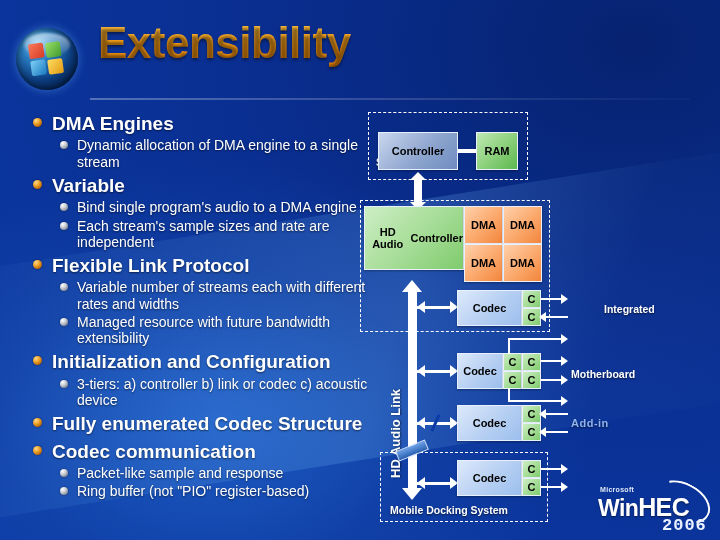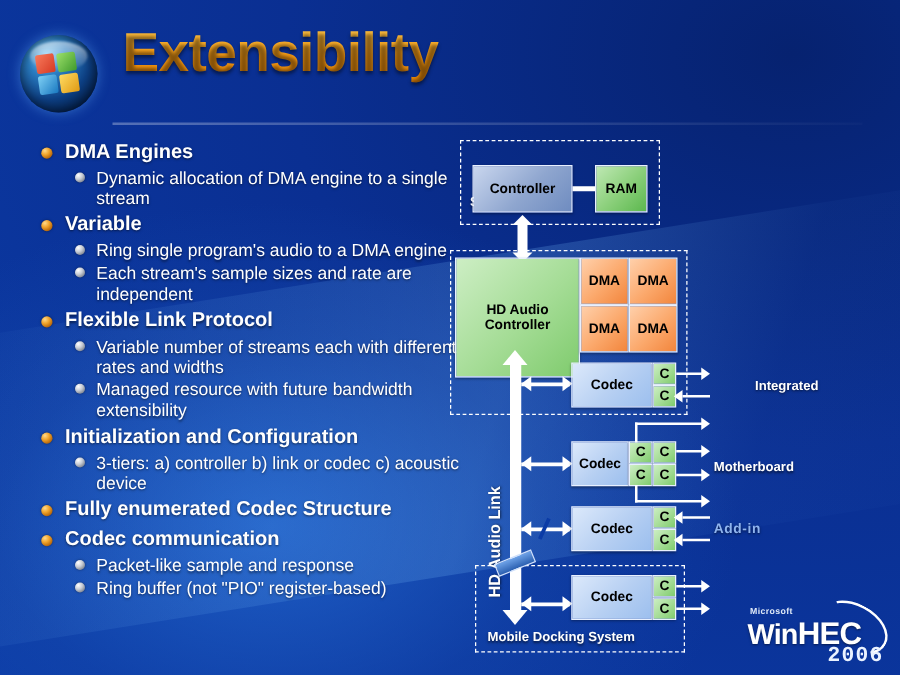--- a/index.html
+++ b/index.html
@@ -50,21 +50,21 @@
     background:linear-gradient(180deg,#ffc94d 0%, #f79a12 55%, #e07f06 100%);
     -webkit-background-clip:text; background-clip:text; color:transparent;
     text-shadow:0 2px 3px rgba(0,0,0,0.45);
   }
   #title-rule { position:absolute; left:90px; top:86px; width:600px; height:2px;
     background:linear-gradient(90deg, rgba(255,255,255,0.30), rgba(255,255,255,0.02)); }
 
   
   #bullets { position:absolute; left:22px; top:108px; width:352px; }
   .b1, .b2 { position:relative; color:#ffffff; text-shadow:0 1px 2px rgba(0,0,0,0.55); }
-  .b1 { font-size:16px; font-weight:bold; padding-left:30px; margin-top:5px; line-height:1.18; }
+  .b1 { font-size:19px; font-weight:bold; padding-left:30px; margin-top:5px; line-height:1.18; }
   .b2 { font-size:14px; font-weight:normal; padding-left:55px; margin-top:2px; line-height:1.16; }
   .bullet-dot { position:absolute; width:9px; height:9px; border-radius:50%; }
   .b1 .bullet-dot {
     left:11px; top:5px;
     background:radial-gradient(circle at 33% 28%, #ffd98a 0%, #f0a32a 38%, #b4640a 75%, #7a3d03 100%);
     box-shadow:0 0 2px rgba(0,0,0,0.5);
   }
   .b2 .bullet-dot {
     left:38px; top:4px; width:8px; height:8px;
     background:radial-gradient(circle at 33% 28%, #ffffff 0%, #c8cdd6 40%, #7e8490 78%, #4d525c 100%);
@@ -129,21 +129,21 @@
       </div>
     </div>
     <div id="slide-title">Extensibility</div>
     <div id="title-rule"></div>
   </div>
 
   <div id="bullets">
       <div class="b1"><span class="bullet-dot"></span><span>DMA Engines</span></div>
       <div class="b2"><span class="bullet-dot"></span><span>Dynamic allocation of DMA engine to a single stream</span></div>
       <div class="b1"><span class="bullet-dot"></span><span>Variable</span></div>
-      <div class="b2"><span class="bullet-dot"></span><span>Ring single program's audio to a DMA engine</span></div>
+      <div class="b2"><span class="bullet-dot"></span><span>Bind single program's audio to a DMA engine</span></div>
       <div class="b2"><span class="bullet-dot"></span><span>Each stream's sample sizes and rate are independent</span></div>
       <div class="b1"><span class="bullet-dot"></span><span>Flexible Link Protocol</span></div>
       <div class="b2"><span class="bullet-dot"></span><span>Variable number of streams each with different rates and widths</span></div>
       <div class="b2"><span class="bullet-dot"></span><span>Managed resource with future bandwidth extensibility</span></div>
       <div class="b1"><span class="bullet-dot"></span><span>Initialization and Configuration</span></div>
       <div class="b2"><span class="bullet-dot"></span><span>3-tiers: a) controller  b) link or codec c) acoustic device</span></div>
       <div class="b1"><span class="bullet-dot"></span><span>Fully enumerated Codec Structure</span></div>
       <div class="b1"><span class="bullet-dot"></span><span>Codec communication</span></div>
       <div class="b2"><span class="bullet-dot"></span><span>Packet-like sample and response</span></div>
       <div class="b2"><span class="bullet-dot"></span><span>Ring buffer (not "PIO" register-based)</span></div>
@@ -161,21 +161,21 @@
     <div class="wline" style="left:56px; top:78px; width:8px; height:26px;"></div>
     <div style="position:absolute; left:52px; top:72px; width:0; height:0;
                 border-left:8px solid transparent; border-right:8px solid transparent;
                 border-bottom:8px solid #fff;"></div>
     <div style="position:absolute; left:52px; top:102px; width:0; height:0;
                 border-left:8px solid transparent; border-right:8px solid transparent;
                 border-top:8px solid #fff;"></div>
 
     <div class="dashbox" style="left:2px; top:100px; width:188px; height:130px;"></div>
 
-    <div class="blk blk-green-lt" style="left:6px; top:106px; width:100px; height:96px; flex-direction:column;">
+    <div class="blk blk-green-lt" style="left:6px; top:106px; width:100px; height:64px; flex-direction:row;">
       <span>HD Audio</span>
       <span>Controller</span>
     </div>
     <div class="blk blk-orange" style="left:106px; top:106px; width:39px; height:38px;">DMA</div>
     <div class="blk blk-orange" style="left:145px; top:106px; width:39px; height:38px;">DMA</div>
     <div class="blk blk-orange" style="left:106px; top:144px; width:39px; height:38px;">DMA</div>
     <div class="blk blk-orange" style="left:145px; top:144px; width:39px; height:38px;">DMA</div>
 
     <div class="wline" style="left:50px; top:190px; width:9px; height:200px;"></div>
     <div style="position:absolute; left:44px; top:180px; width:0; height:0;

